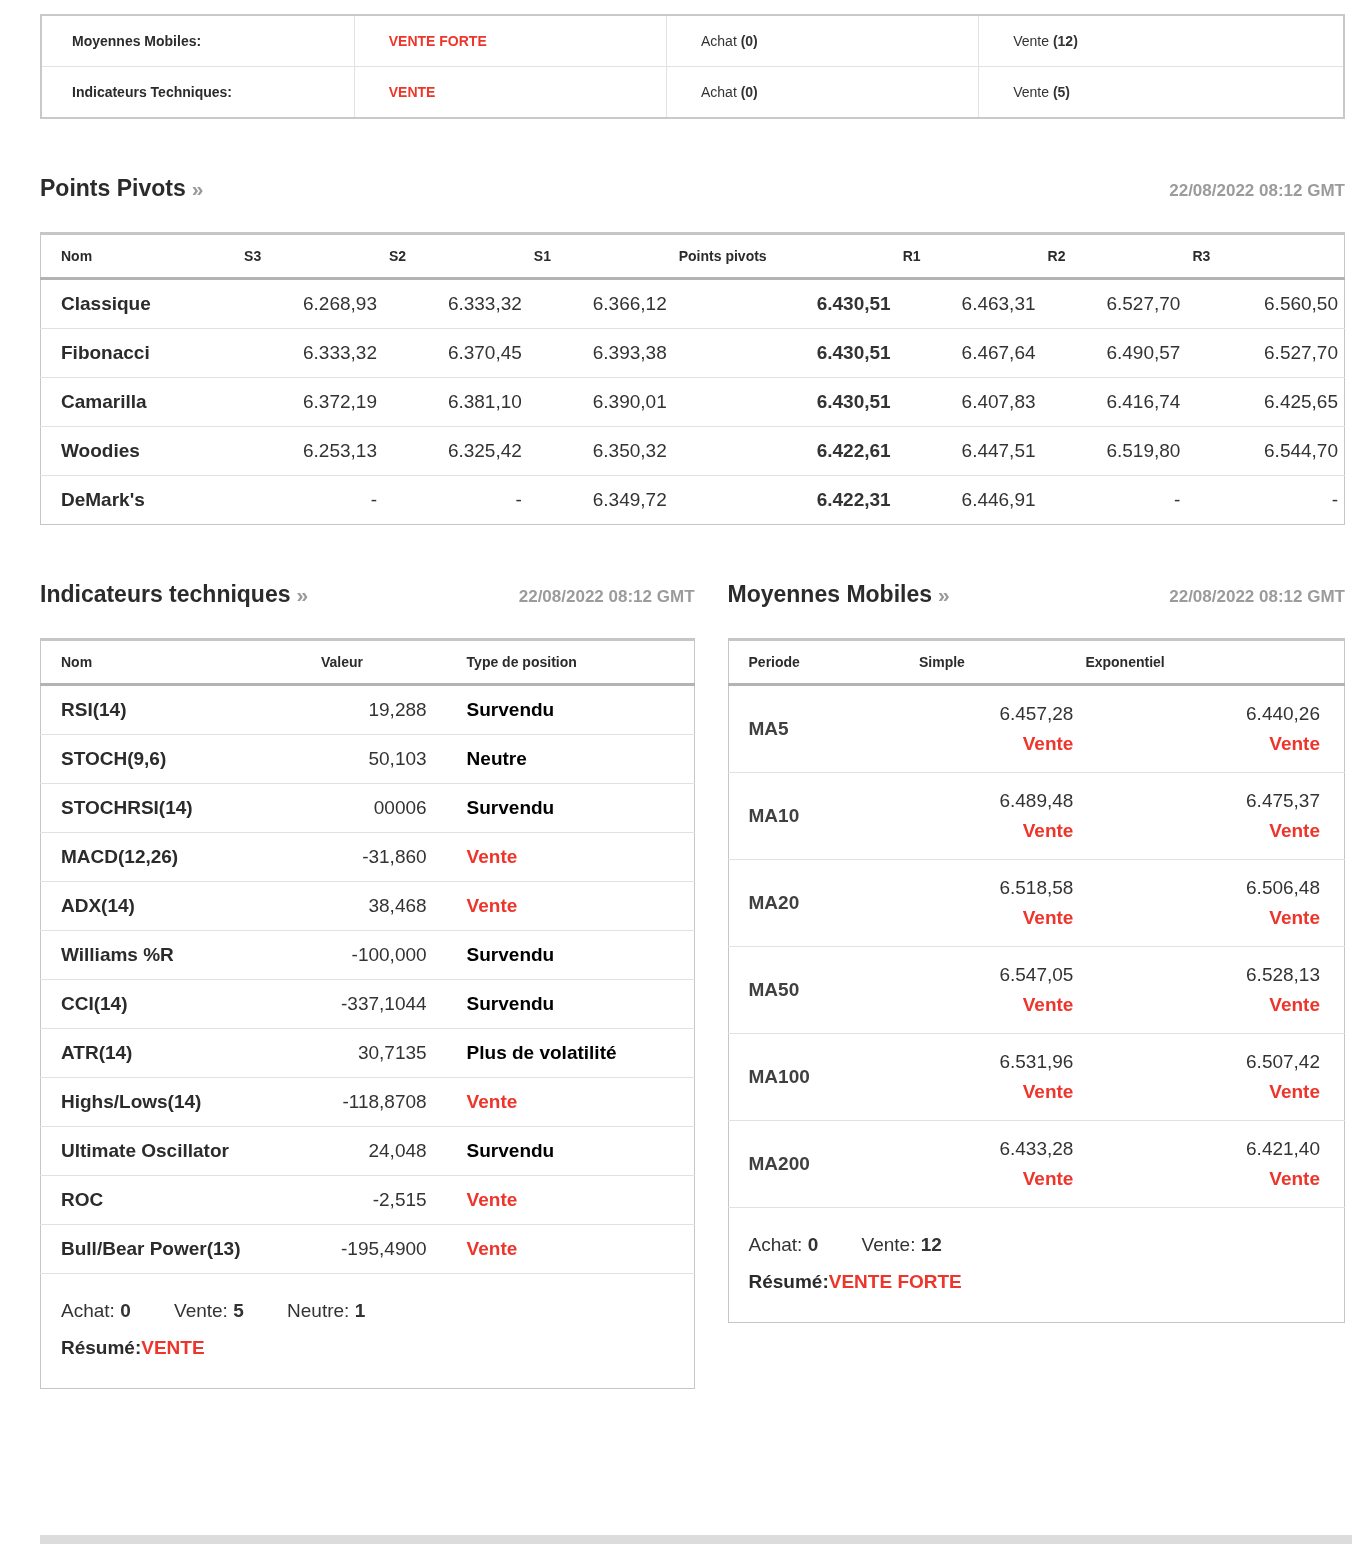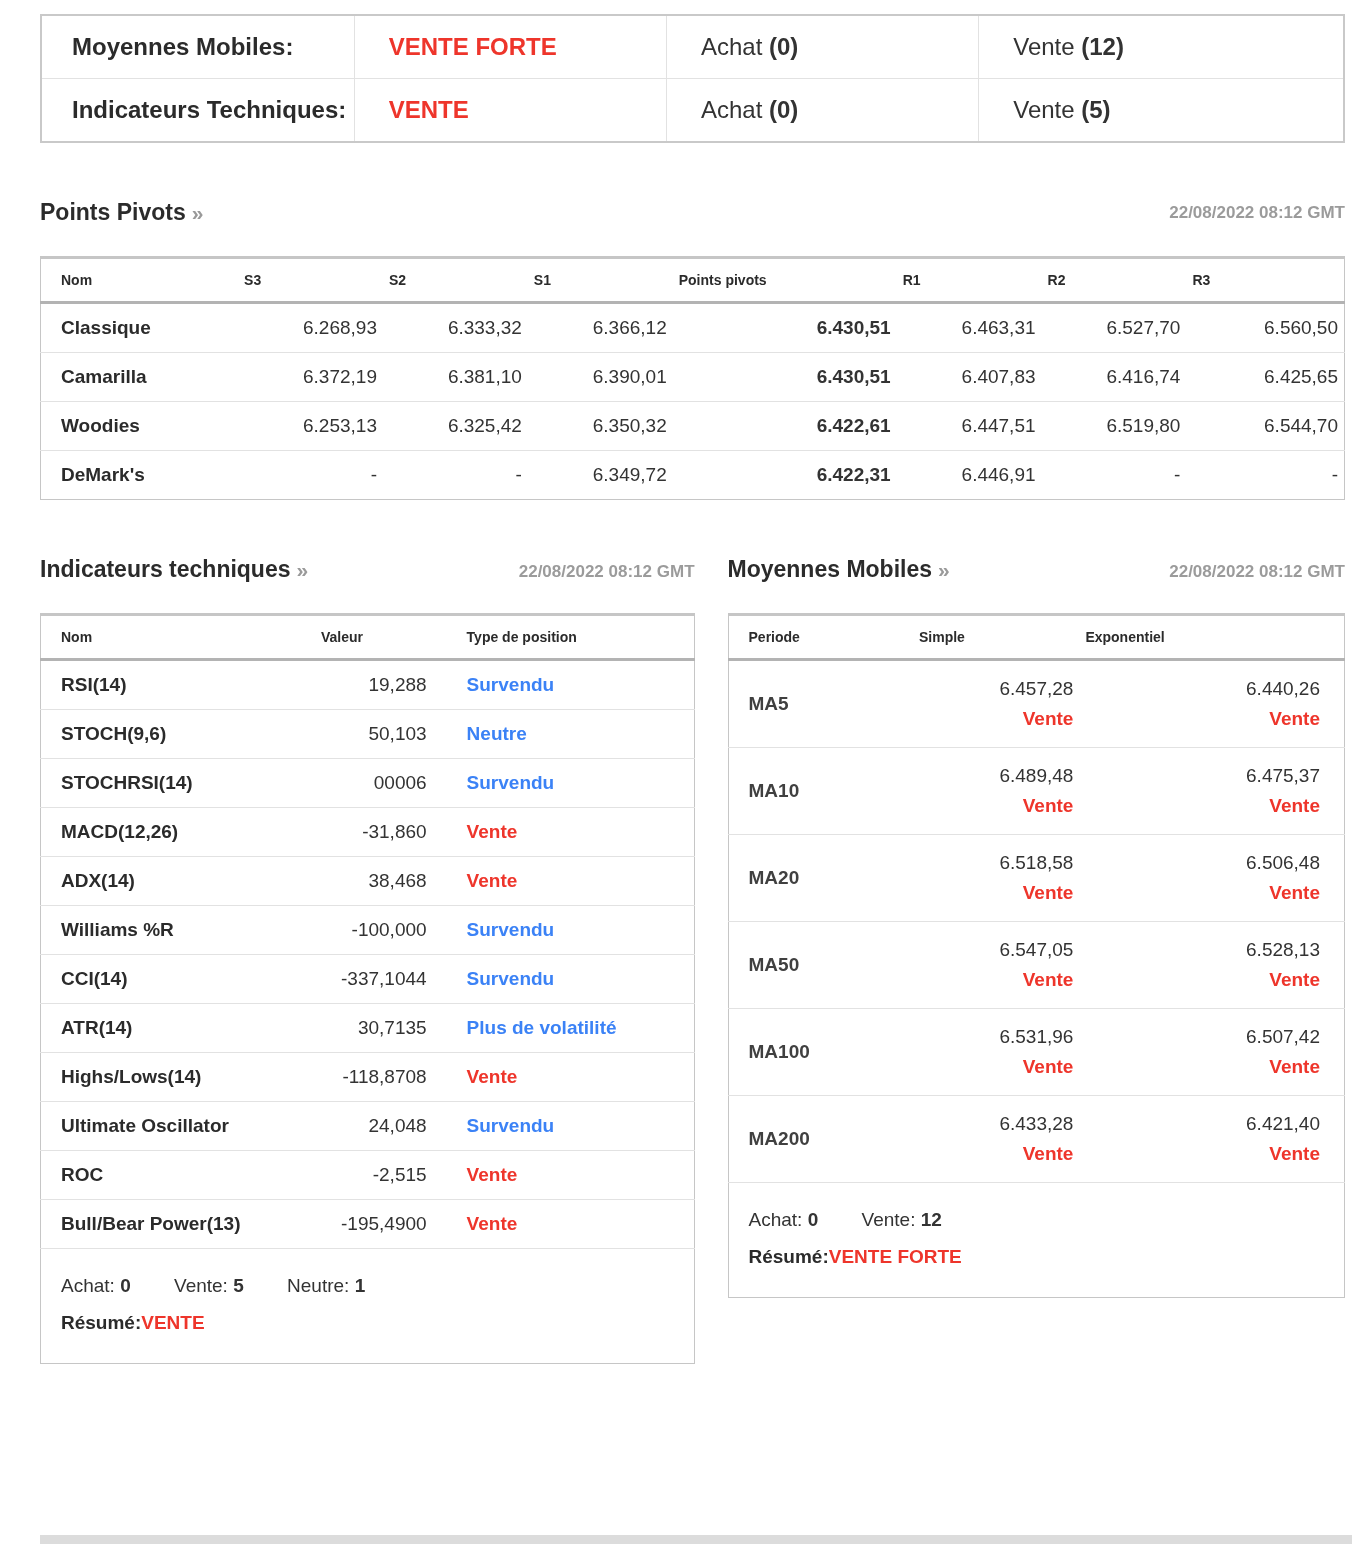--- a/index.html
+++ b/index.html
@@ -13,48 +13,48 @@
   
   .box { border:2px solid #c9c9c9; }
   .box-head { padding:26px 0 24px 30px; border-bottom:1px solid #d4d4d4; }
   .box-head .resume-label { font-size:23px; font-weight:bold; color:#2b2b2b; vertical-align:middle; }
   .badge {
     display:inline-block; margin-left:22px; padding:9px 28px 10px;
     background:#c8504c; color:#fff; font-size:20px; font-weight:bold;
     border-radius:999px; vertical-align:middle; letter-spacing:.3px;
   }
   .box-table { width:100%; border-collapse:collapse; table-layout:fixed; }
-  .box-table td { padding:17px 6px 17px 34px; font-size:24px; vertical-align:middle; }
+  .box-table td { padding:17px 6px 17px 34px; font-size:14px; vertical-align:middle; }
   .box-table tr + tr td { border-top:1px solid #e2e2e2; }
   .box-table td + td { border-left:1px solid #e2e2e2; }
   .box-table td.lbl { padding-left:30px; font-weight:bold; color:#2b2b2b; }
   .sell-text { color:#ee352b; font-weight:bold; }
   .cnt { font-weight:bold; }
 
   
   .section-head { display:flex; justify-content:space-between; align-items:baseline; }
-  .section-head.pivots { margin-top:56px;align-items:center; }
+  .section-head.pivots { margin-top:56px; }
   .section-title { font-size:23px; font-weight:bold; color:#2b2b2b; text-decoration:none; }
   .chev { color:#9a9a9a; font-weight:bold; font-size:21px; margin-left:6px; }
   .timestamp { font-size:17px; font-weight:bold; color:#9b9b9b; }
 
   
   table.tbl { width:100%; border-collapse:collapse; table-layout:fixed;
     border:1px solid #c6c6c6; border-top:3px solid #c6c6c6; margin-top:30px; }
   table.tbl th {
     font-size:14px; font-weight:bold; color:#2b2b2b; padding:13px 6px;
     border-bottom:3px solid #b3b3b3; text-align:left;
   }
   table.tbl td { font-size:19px; padding:13px 6px; }
   table.tbl tbody tr + tr td { border-top:1px solid #e2e2e2; }
   .num { text-align:right; }
   .name-cell { font-weight:bold; color:#2b2b2b; padding-left:20px !important; }
   th.first { padding-left:20px !important; }
   td.bold, th.bold { font-weight:bold; }
-  .sigcell { font-weight:bold; color:#3b82f6; }
+  .sigcell { font-weight:bold; color:#000000; }
   [data-tone="sell"] { color:#ee352b; }
 
   
   .cols { display:flex; gap:33px; margin-top:56px; }
   .panel-left  { width:760px; }
   .panel-right { width:717px; }
 
   
   .ind-type { padding-left:34px !important; }
   
@@ -136,20 +136,30 @@
         <td class="name-cell">Classique</td>
         <td class="num">6.268,93</td>
         <td class="num">6.333,32</td>
         <td class="num">6.366,12</td>
         <td class="num bold">6.430,51</td>
         <td class="num">6.463,31</td>
         <td class="num">6.527,70</td>
         <td class="num">6.560,50</td>
       </tr>
       <tr>
+        <td class="name-cell">Fibonacci</td>
+        <td class="num">6.333,32</td>
+        <td class="num">6.370,45</td>
+        <td class="num">6.393,38</td>
+        <td class="num bold">6.430,51</td>
+        <td class="num">6.467,64</td>
+        <td class="num">6.490,57</td>
+        <td class="num">6.527,70</td>
+      </tr>
+      <tr>
         <td class="name-cell">Camarilla</td>
         <td class="num">6.372,19</td>
         <td class="num">6.381,10</td>
         <td class="num">6.390,01</td>
         <td class="num bold">6.430,51</td>
         <td class="num">6.407,83</td>
         <td class="num">6.416,74</td>
         <td class="num">6.425,65</td>
       </tr>
       <tr>

